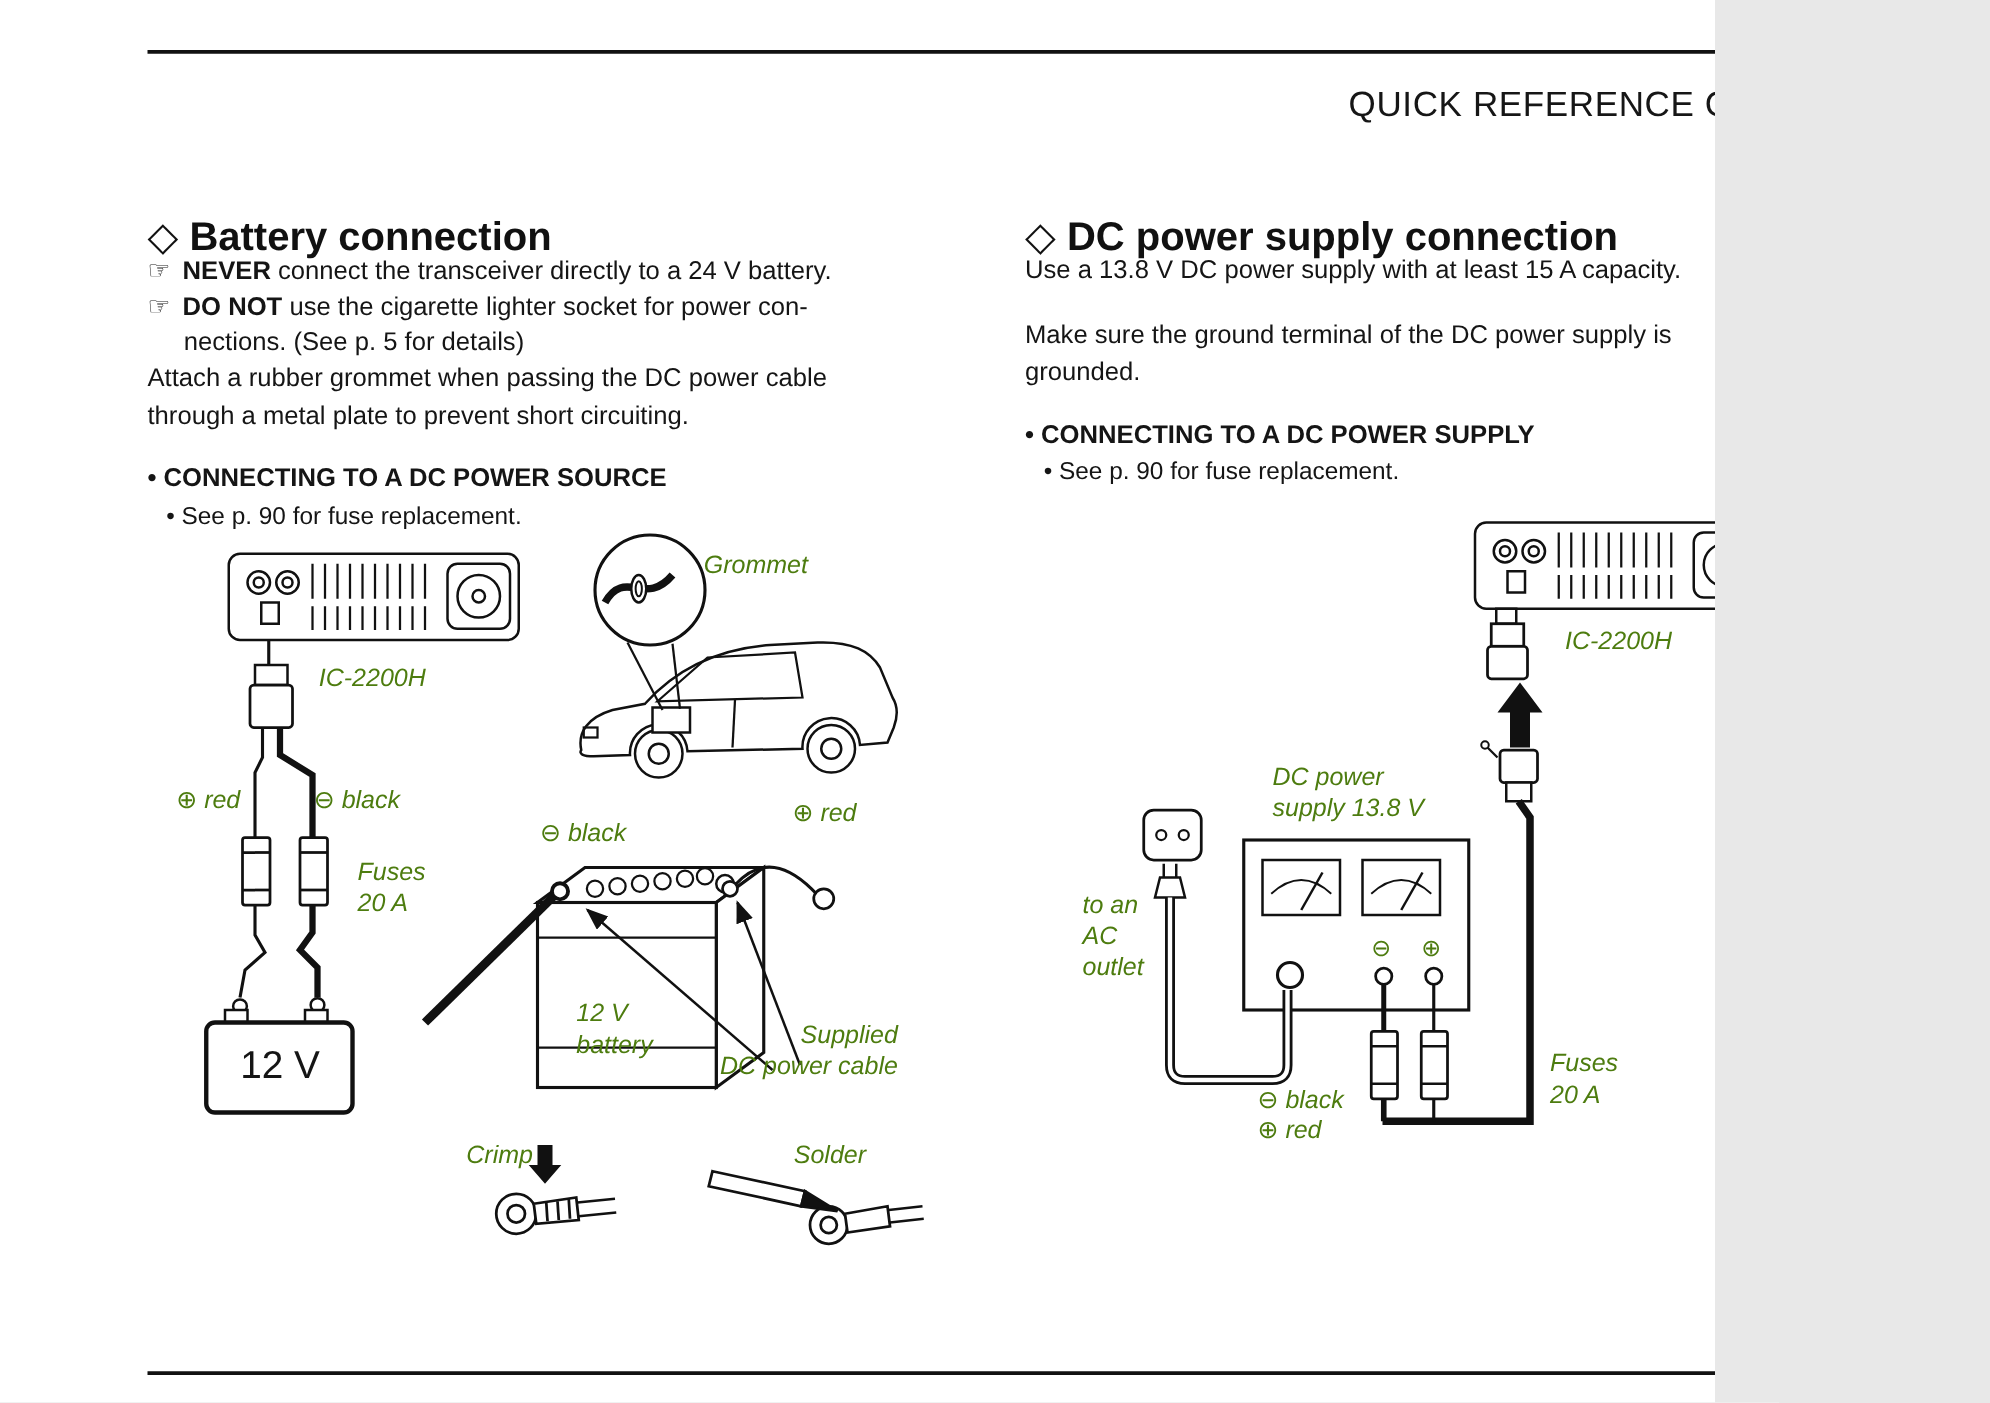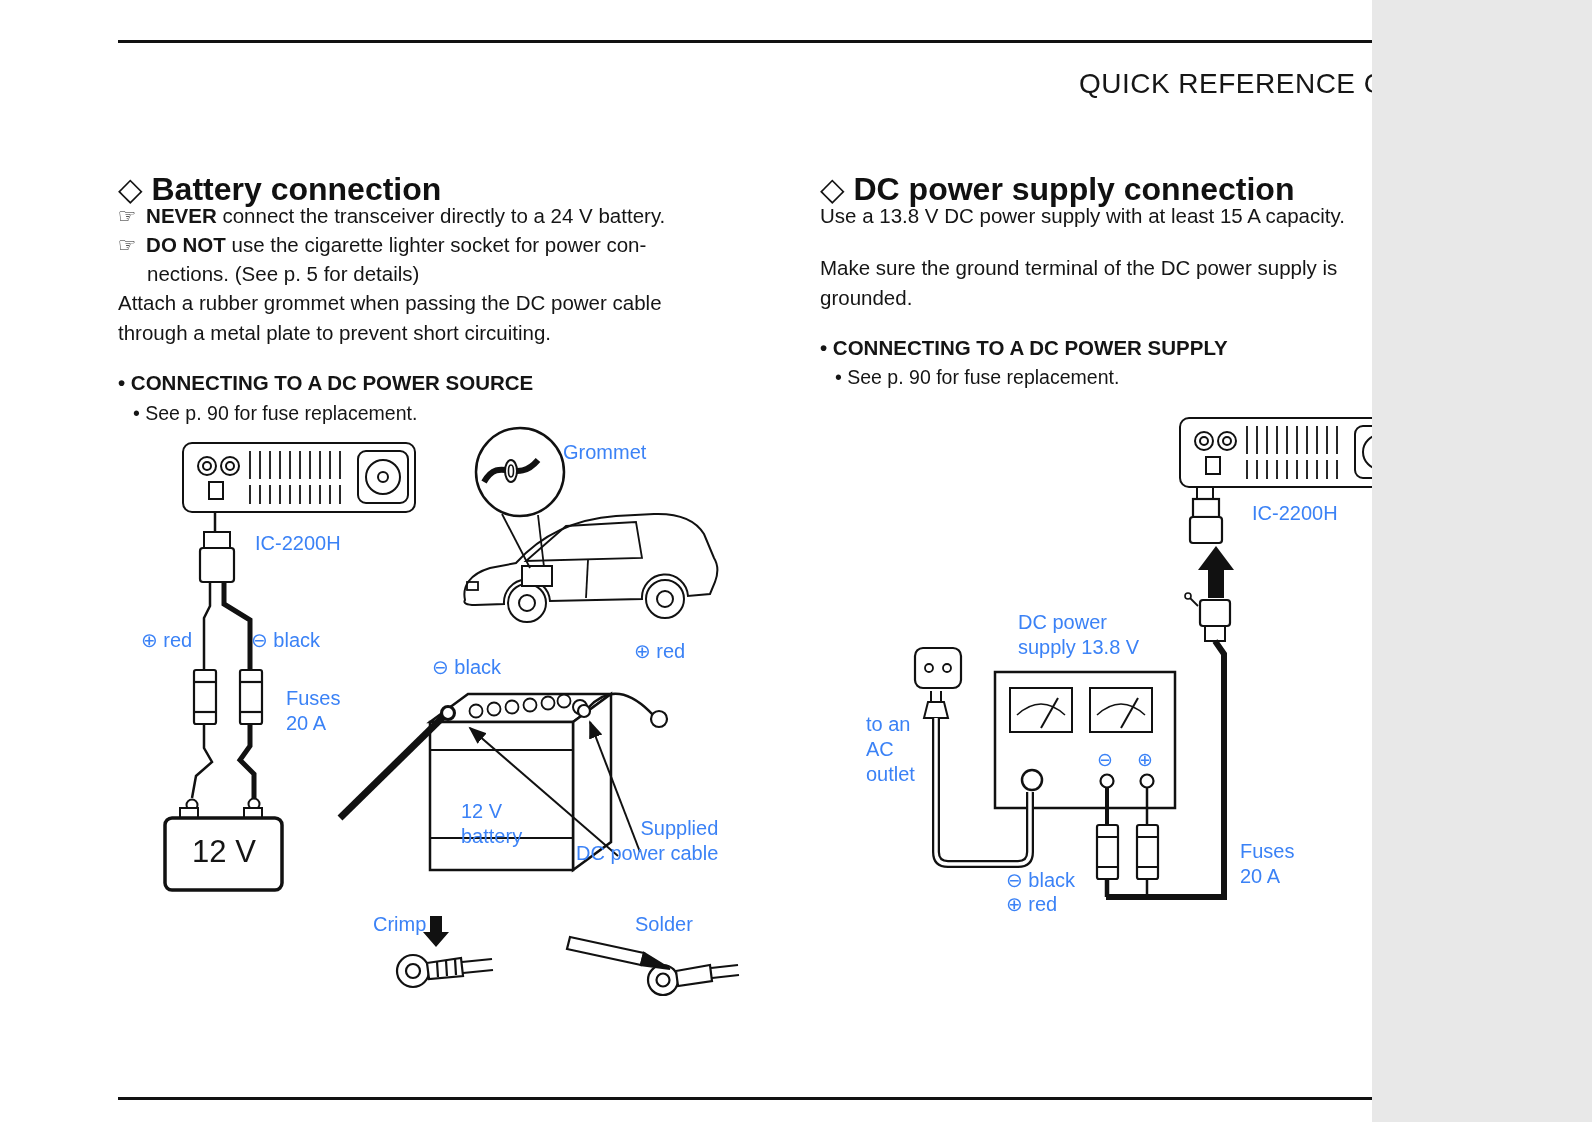--- a/index.html
+++ b/index.html
@@ -9,21 +9,21 @@
   }
   .rule{position:absolute;background:#111;}
   .title{
     position:absolute;left:818px;top:68px;width:637px;text-align:right;
     font-size:28px;letter-spacing:0.5px;color:#161616;
   }
   .h2{position:absolute;font-size:32px;font-weight:bold;white-space:nowrap;}
   .body-line{position:absolute;font-size:20.5px;white-space:nowrap;color:#151515;}
   .bold{font-weight:bold;}
   .sub{font-size:19.5px;}
-  .lbl{position:absolute;font-size:20px;line-height:25px;white-space:nowrap;color:#3b82f6;}
+  .lbl{position:absolute;font-size:20px;line-height:25px;white-space:nowrap;color:#4d7c0f;font-style:italic;}
   .lbl .ln{display:block;}
   .big12v{position:absolute;left:168px;top:834px;width:112px;text-align:center;
     font-size:31px;color:#151515;}
   .pageno{position:absolute;left:1504px;top:1038px;width:40px;font-size:21px;color:#151515;}
   svg{position:absolute;}
   .warn-icon{margin-right:4px;}
 </style>
 </head>
 <body>
 

